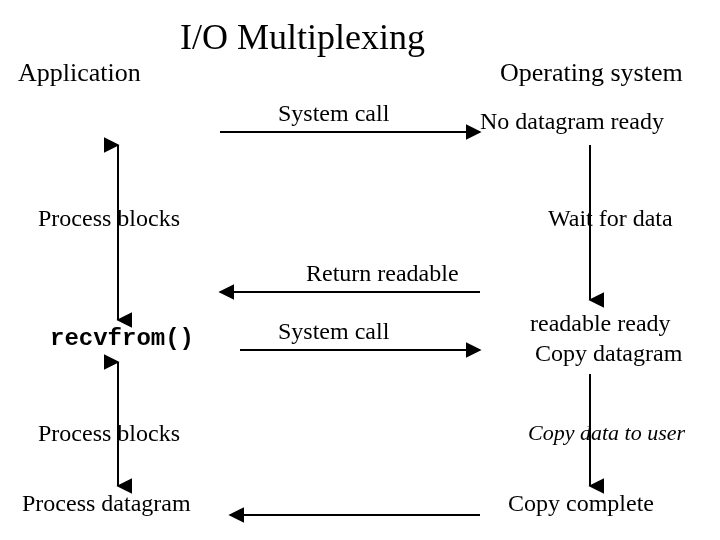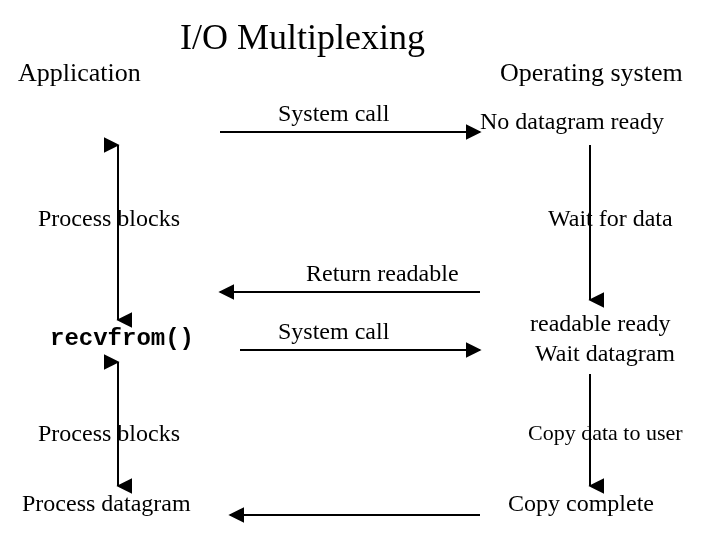--- a/index.html
+++ b/index.html
@@ -64,23 +64,23 @@
   <div class="text row serif" style="left:266px; top:260px;margin-left:40px;">Return readable</div>
 
   <div class="text row serif" style="left:278px; top:318px;">System call</div>
 
 
   <div class="text row serif" style="left:480px; top:108px;text-align:right;">No datagram ready</div>
 
   <div class="text row serif" style="left:548px; top:205px;">Wait for data</div>
 
   <div class="text row serif" style="left:530px; top:310px;">readable ready</div>
-  <div class="text row serif" style="left:535px; top:340px;">Wait datagram</div>
+  <div class="text row serif" style="left:535px; top:340px;">Copy datagram</div>
 
-  <div class="text row serif" style="font-size:22px; left:528px; top:420px;">Copy data to user</div>
+  <div class="text row serif" style="font-size:22px; left:528px; top:420px;font-style:italic;">Copy data to user</div>
 
   <div class="text row serif" style="left:508px; top:490px;">Copy complete</div>
 
   <svg class="overlay" viewBox="0 0 720 540">
     <defs>
       <marker id="arrowR" viewBox="0 0 10 10" refX="9" refY="5" markerWidth="8" markerHeight="8" orient="auto-start-reverse">
         <path d="M 0 0 L 10 5 L 0 10 z" fill="#000"></path>
       </marker>
       <marker id="arrowL" viewBox="0 0 10 10" refX="1" refY="5" markerWidth="8" markerHeight="8" orient="auto">
         <path d="M 10 0 L 0 5 L 10 10 z" fill="#000"></path>

